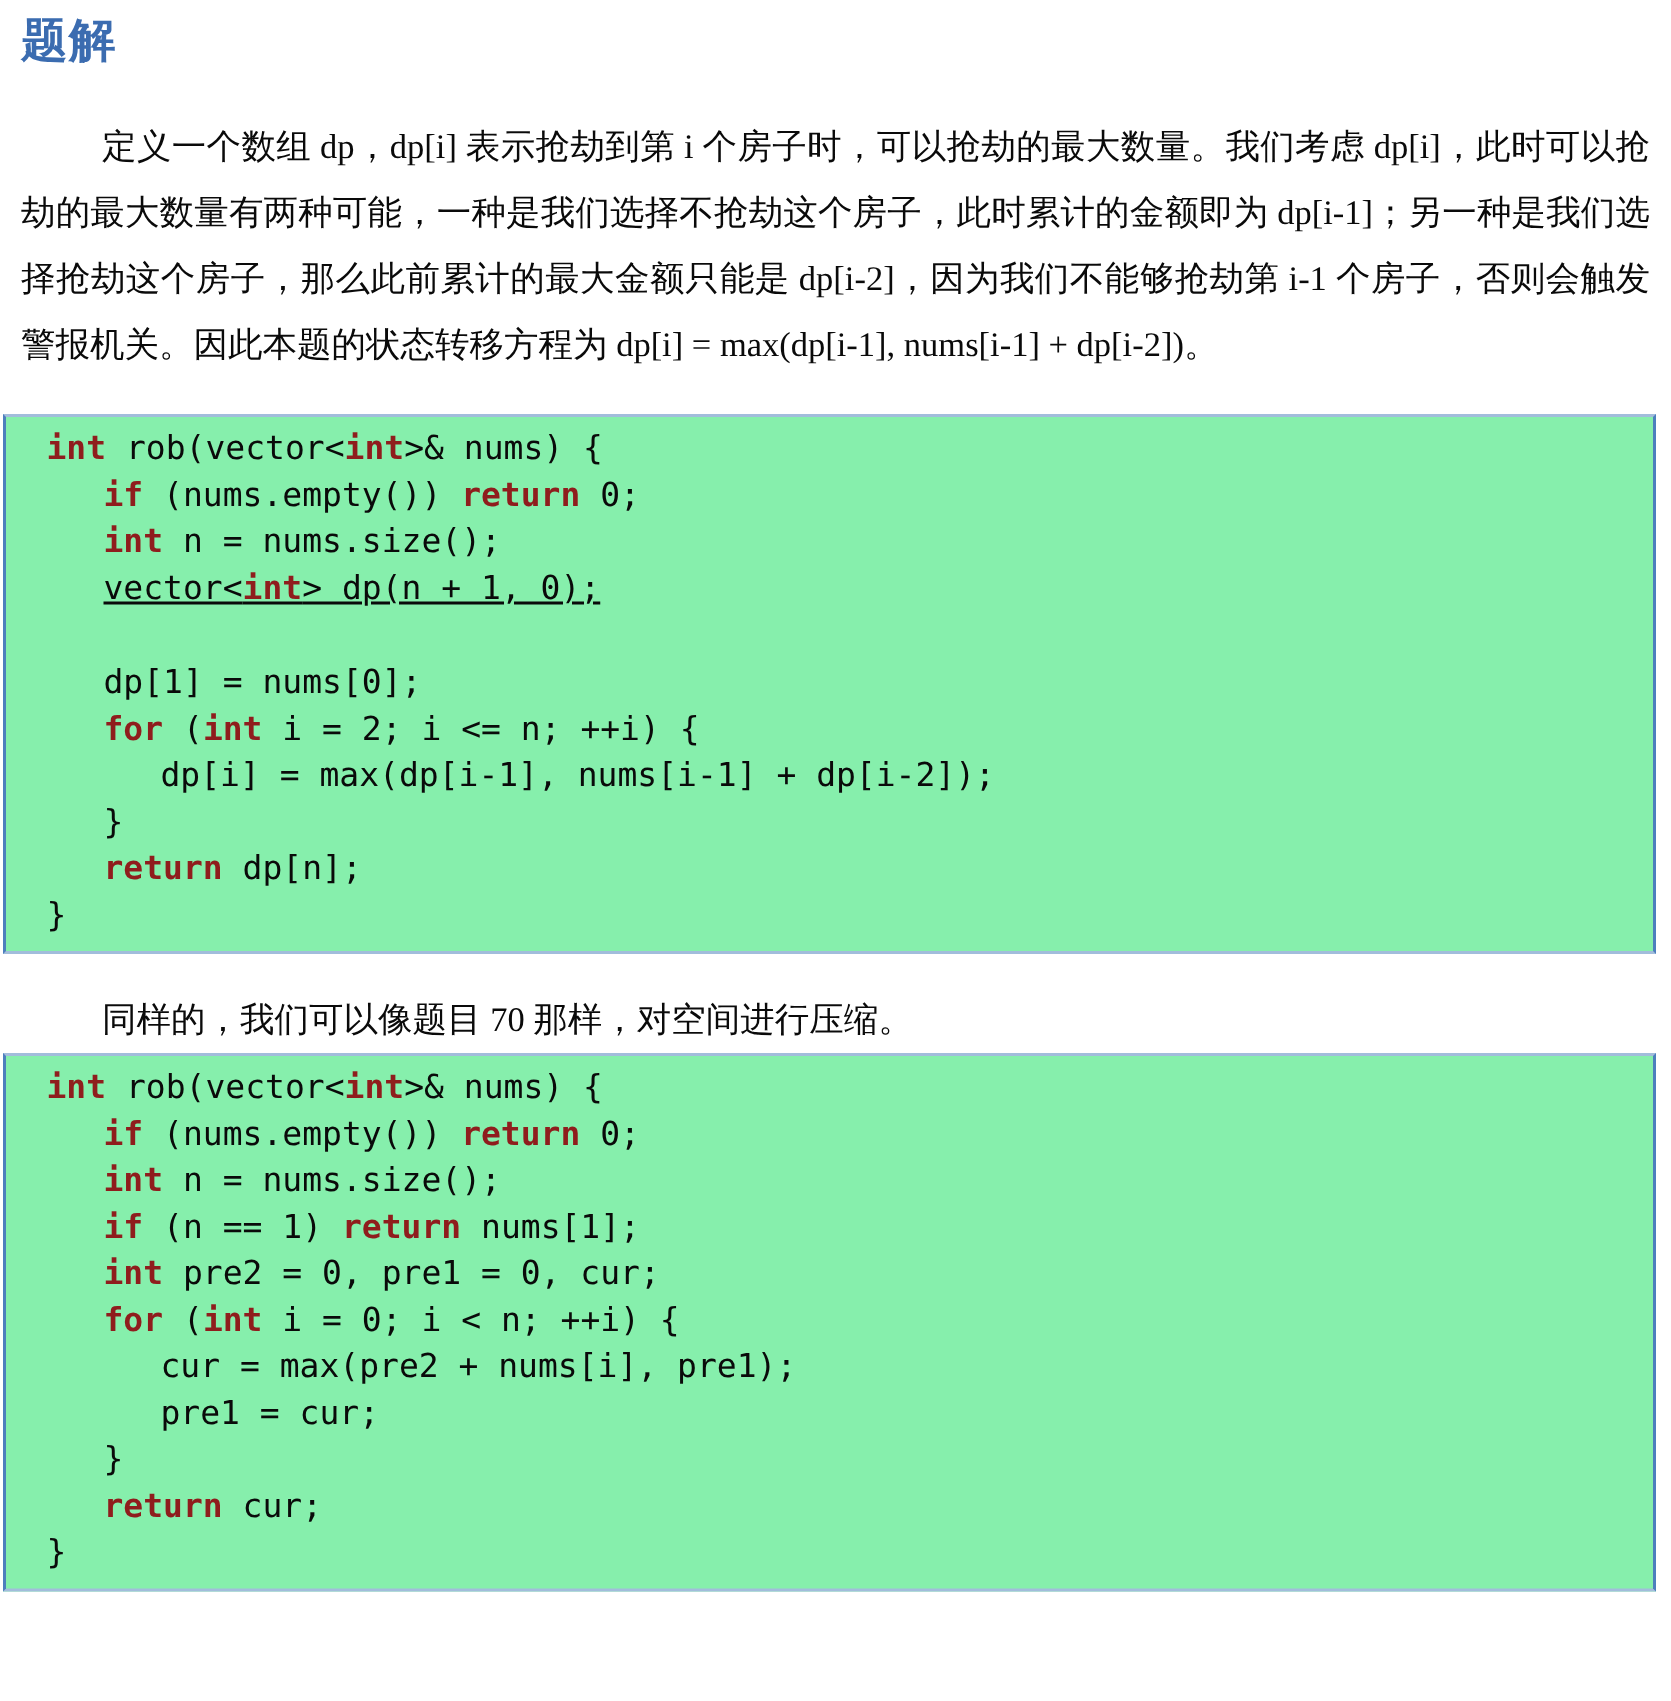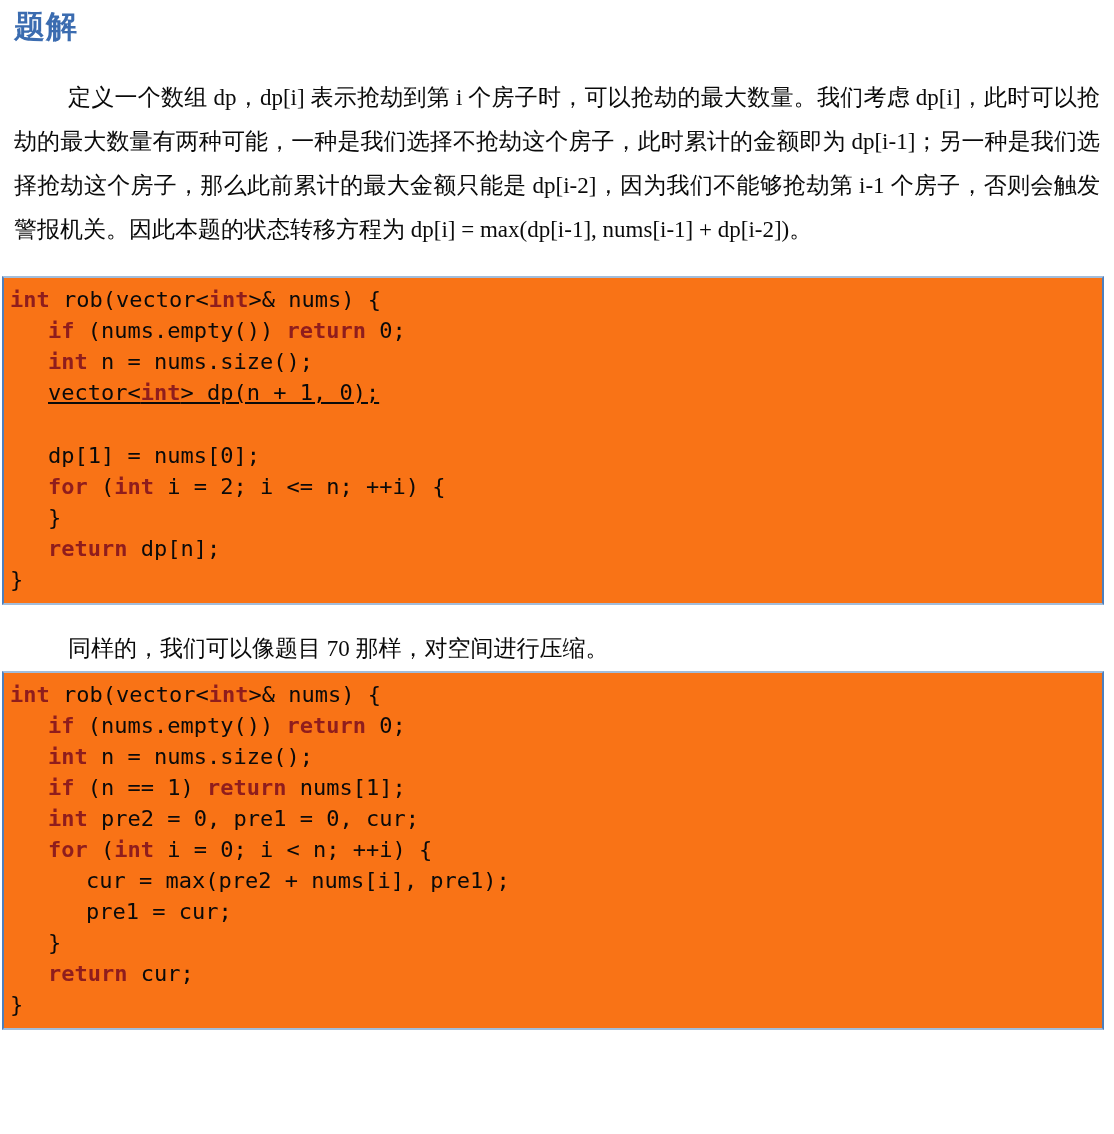--- a/index.html
+++ b/index.html
@@ -47,22 +47,22 @@
     line-height:44px;
     text-indent:54px;
     color:var(--c-text);
   }
   .code-block{
     margin:24px 10px 0 2px;
     border-left:2px solid var(--c-border-v);
     border-right:2px solid var(--c-border-v);
     border-top:2px solid var(--c-border-h);
     border-bottom:2px solid var(--c-border-h);
-    background:#f97316;
-    padding:6px 18px 8px 6px;
+    background:#86efac;
+    padding:6px 18px 8px 27px;
   }
   .code-block.second{
     margin-top:0;
   }
   .code-line{
     font-family:"DejaVu Sans Mono","Liberation Mono",monospace;
     font-size:22px;
     line-height:31px;
     white-space:pre;
     color:var(--c-text);
@@ -83,20 +83,21 @@
 
   <p class="body-paragraph">定义一个数组 dp，dp[i] 表示抢劫到第 i 个房子时，可以抢劫的最大数量。我们考虑 dp[i]，此时可以抢劫的最大数量有两种可能，一种是我们选择不抢劫这个房子，此时累计的金额即为 dp[i-1]；另一种是我们选择抢劫这个房子，那么此前累计的最大金额只能是 dp[i-2]，因为我们不能够抢劫第 i-1 个房子，否则会触发警报机关。因此本题的状态转移方程为 dp[i] = max(dp[i-1], nums[i-1] + dp[i-2])。</p>
 
   <div class="code-block">
       <div class="code-line" style="padding-left: 0px;"><span class="kw">int</span><span class="pl"> rob(vector&lt;</span><span class="kw">int</span><span class="pl">&gt;&amp; nums) {</span></div>
       <div class="code-line" style="padding-left: 38px;"><span class="kw">if</span><span class="pl"> (nums.empty()) </span><span class="kw">return</span><span class="pl"> 0;</span></div>
       <div class="code-line" style="padding-left: 38px;"><span class="kw">int</span><span class="pl"> n = nums.size();</span></div>
       <div class="code-line" style="padding-left: 38px; text-decoration: underline;"><span class="pl">vector&lt;</span><span class="kw">int</span><span class="pl">&gt; dp(n + 1, 0);</span></div>
       <div class="code-line" style="padding-left: 38px; margin-top: 32px;"><span class="pl">dp[1] = nums[0];</span></div>
       <div class="code-line" style="padding-left: 38px;"><span class="kw">for</span><span class="pl"> (</span><span class="kw">int</span><span class="pl"> i = 2; i &lt;= n; ++i) {</span></div>
+      <div class="code-line" style="padding-left: 76px;"><span class="pl">dp[i] = max(dp[i-1], nums[i-1] + dp[i-2]);</span></div>
       <div class="code-line" style="padding-left: 38px;"><span class="pl">}</span></div>
       <div class="code-line" style="padding-left: 38px;"><span class="kw">return</span><span class="pl"> dp[n];</span></div>
       <div class="code-line" style="padding-left: 0px;"><span class="pl">}</span></div>
     </div>
 
   <p class="transition-paragraph">同样的，我们可以像题目 70 那样，对空间进行压缩。</p>
 
   <div class="code-block second">
       <div class="code-line" style="padding-left: 0px;"><span class="kw">int</span><span class="pl"> rob(vector&lt;</span><span class="kw">int</span><span class="pl">&gt;&amp; nums) {</span></div>
       <div class="code-line" style="padding-left: 38px;"><span class="kw">if</span><span class="pl"> (nums.empty()) </span><span class="kw">return</span><span class="pl"> 0;</span></div>

